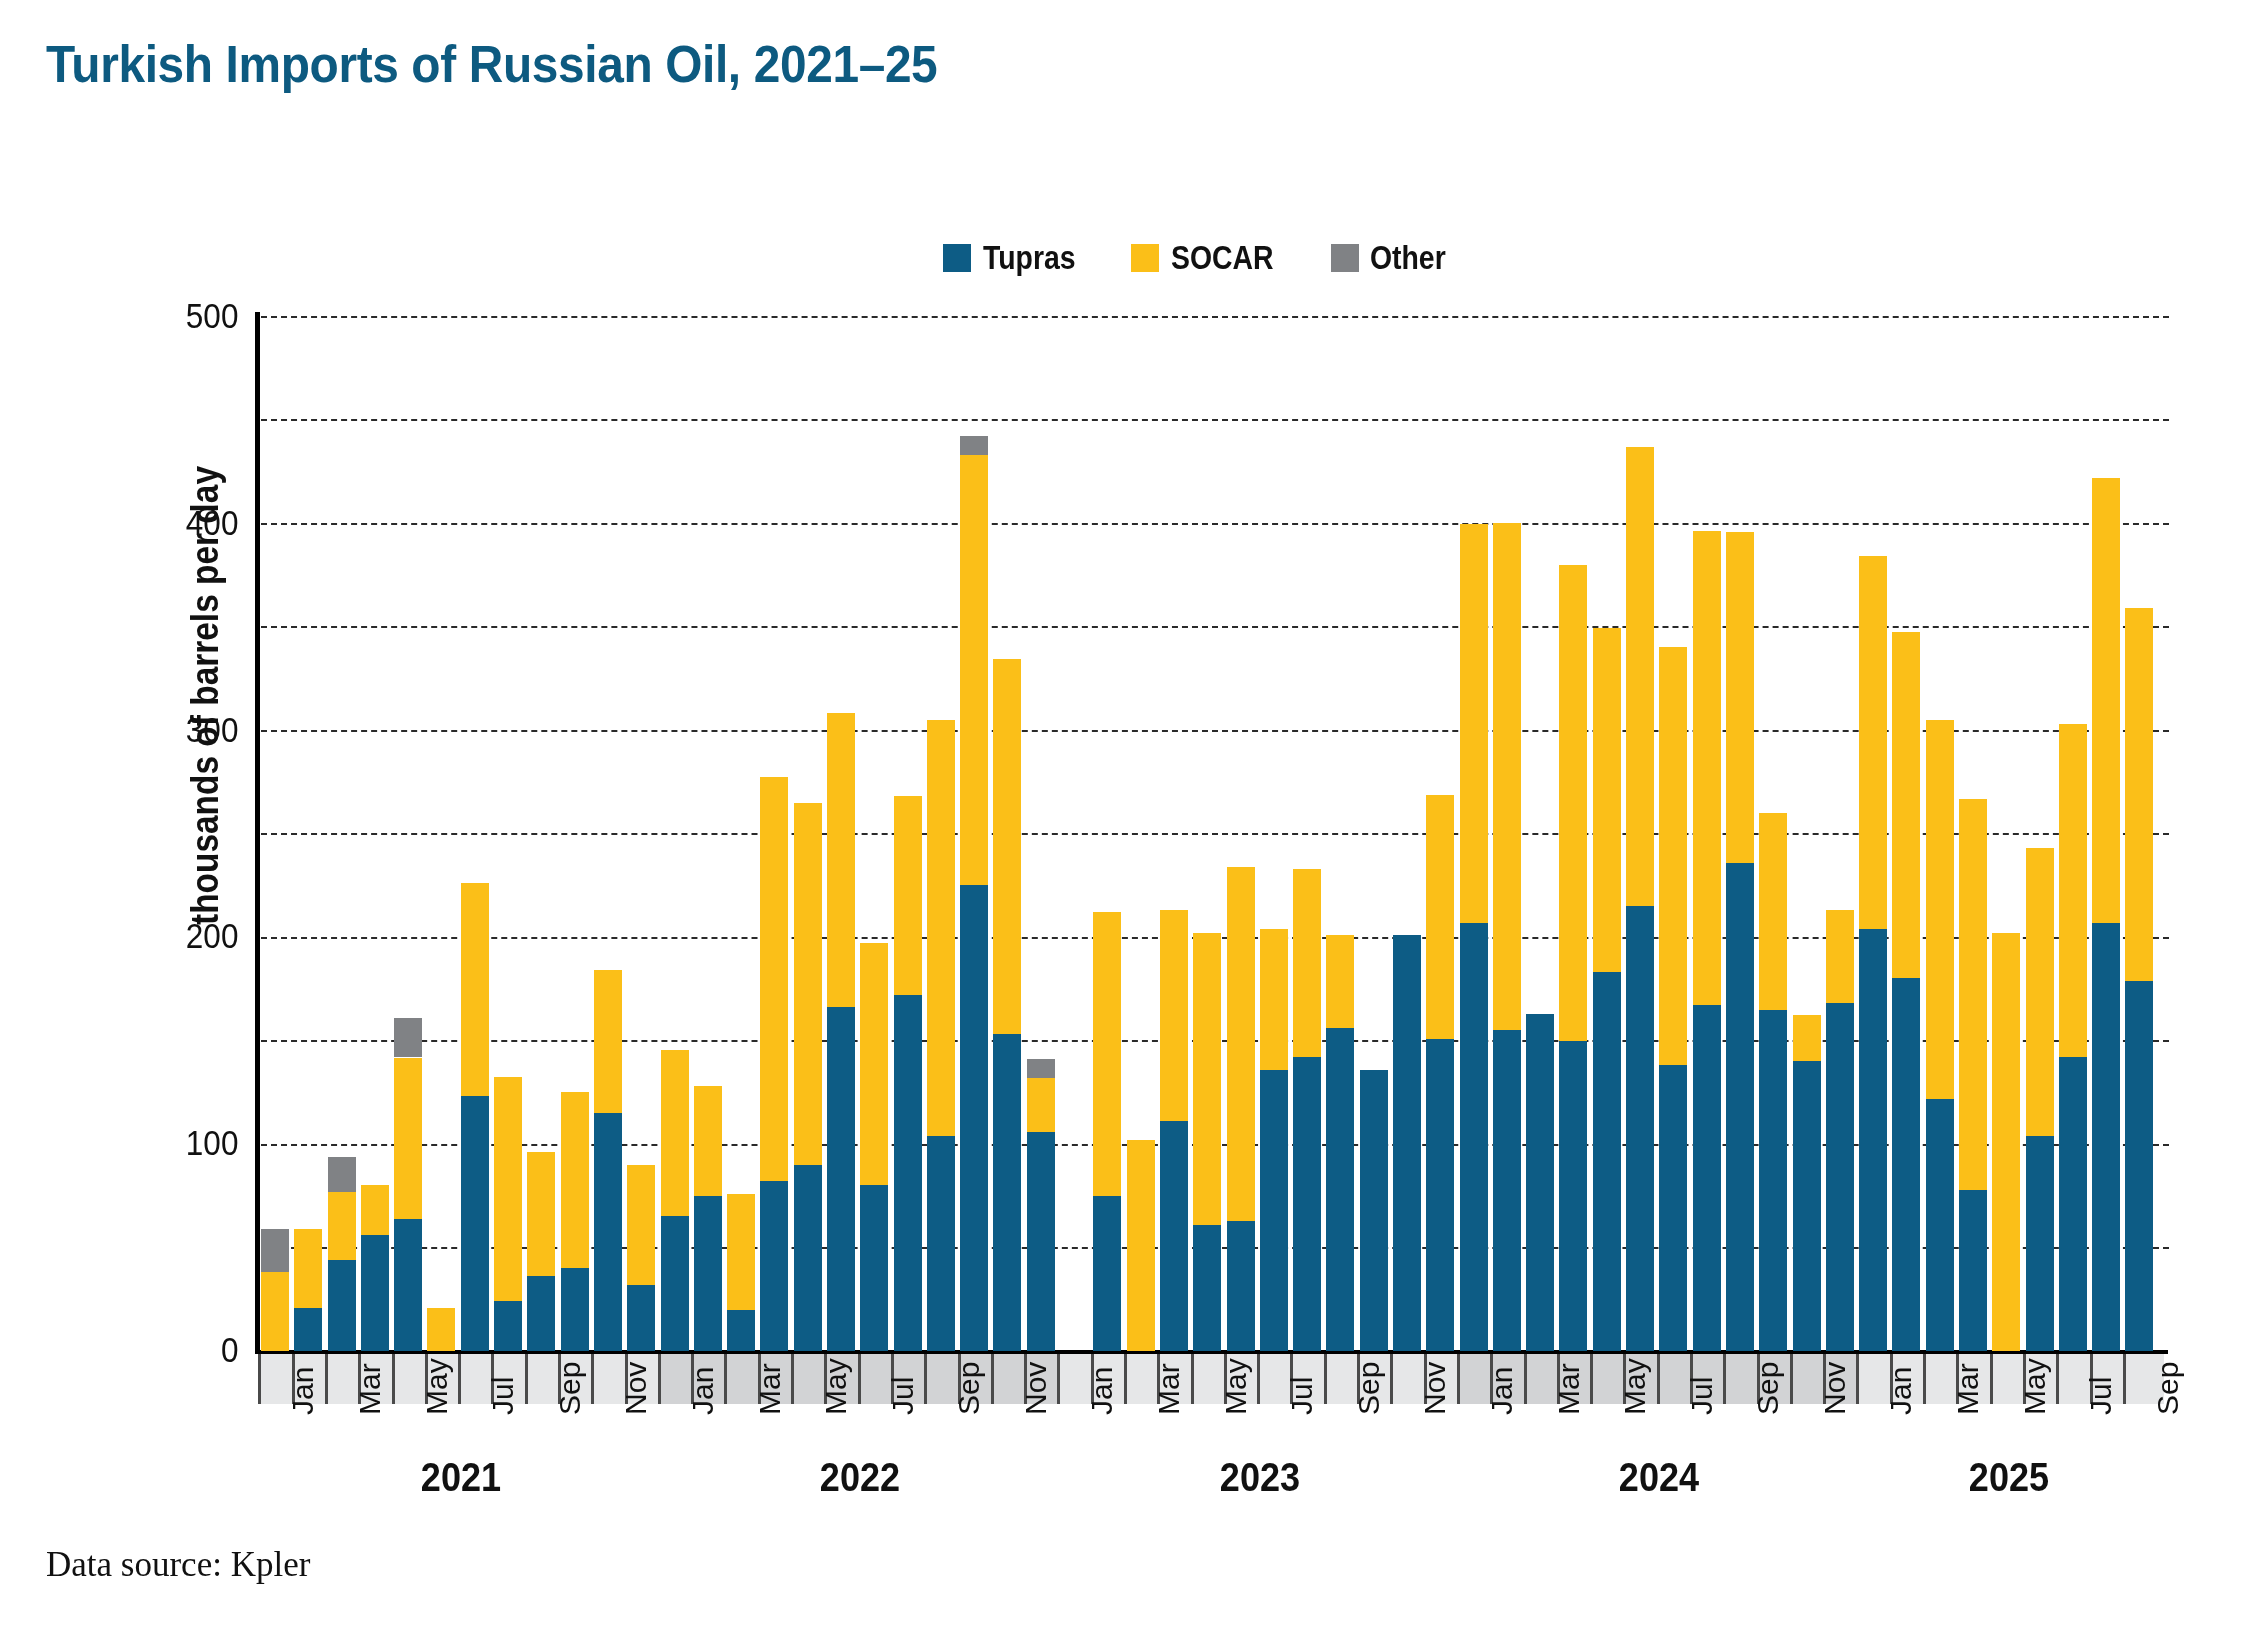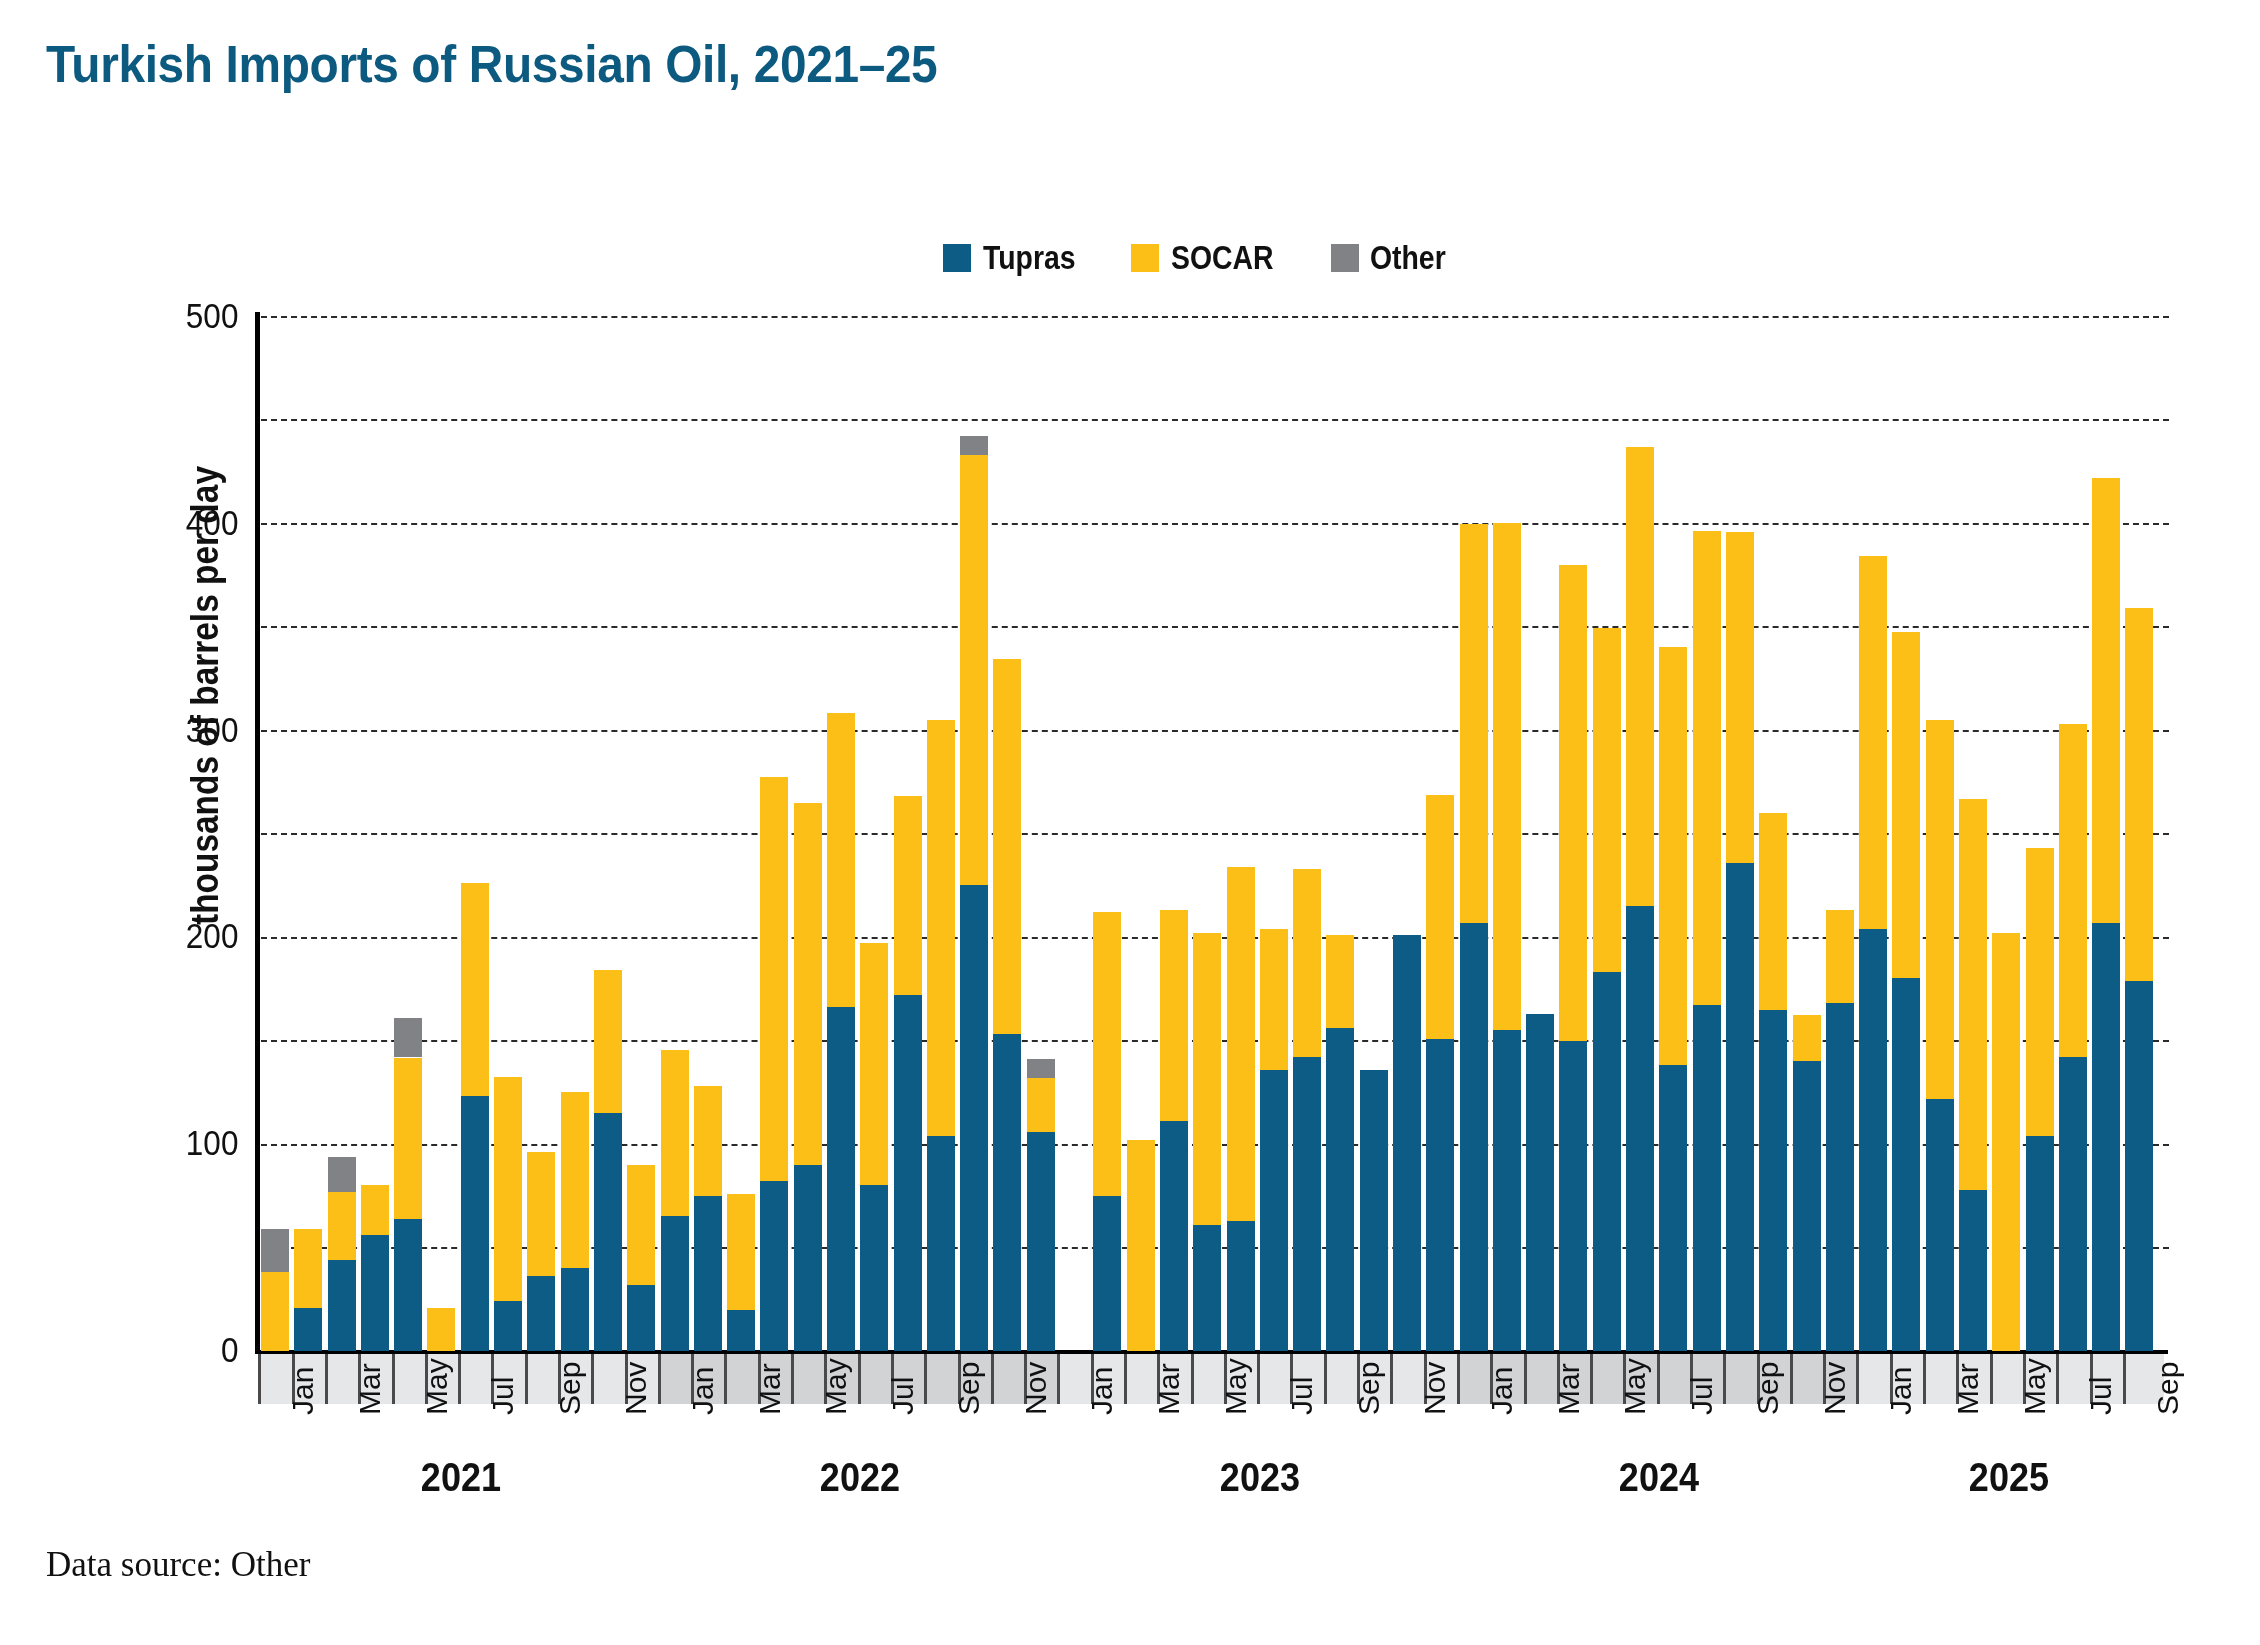--- a/index.html
+++ b/index.html
@@ -452,14 +452,14 @@
     <div class="month-label" style="left: 1818px; top: 1415px; transform: rotate(-90deg); transform-origin: left top;">Nov</div>
     <div class="year-label" style="left: 1459px; width: 400px;">2024</div>
     <div class="month-label" style="left: 1884px; top: 1415px; transform: rotate(-90deg); transform-origin: left top;">Jan</div>
     <div class="month-label" style="left: 1951px; top: 1415px; transform: rotate(-90deg); transform-origin: left top;">Mar</div>
     <div class="month-label" style="left: 2018px; top: 1415px; transform: rotate(-90deg); transform-origin: left top;">May</div>
     <div class="month-label" style="left: 2084px; top: 1415px; transform: rotate(-90deg); transform-origin: left top;">Jul</div>
     <div class="month-label" style="left: 2151px; top: 1415px; transform: rotate(-90deg); transform-origin: left top;">Sep</div>
     <div class="year-label" style="left: 1859px; width: 300px;">2025</div>
   </div>
 
-<div id="source">Data source: Other</div>
+<div id="source">Data source: Kpler</div>
 
 
 </body></html>

